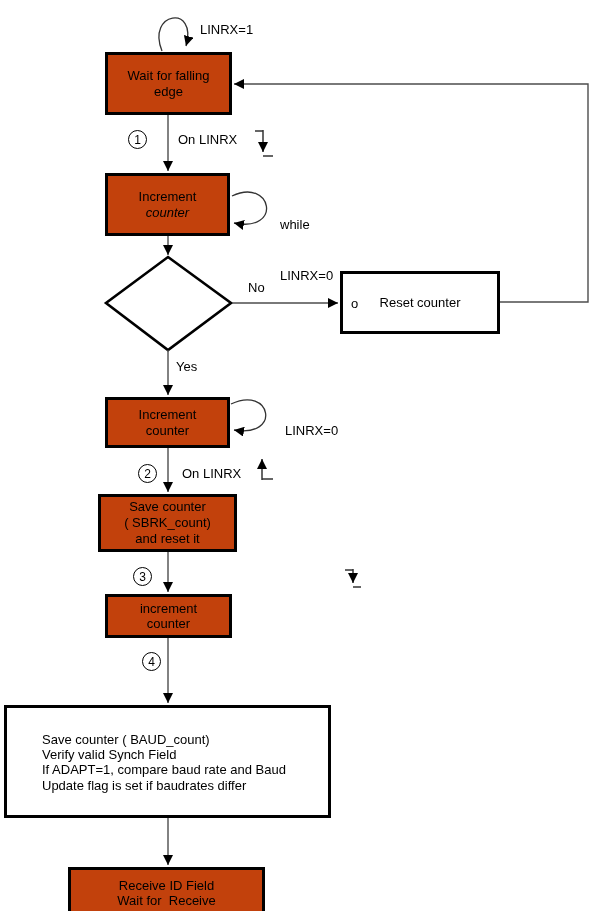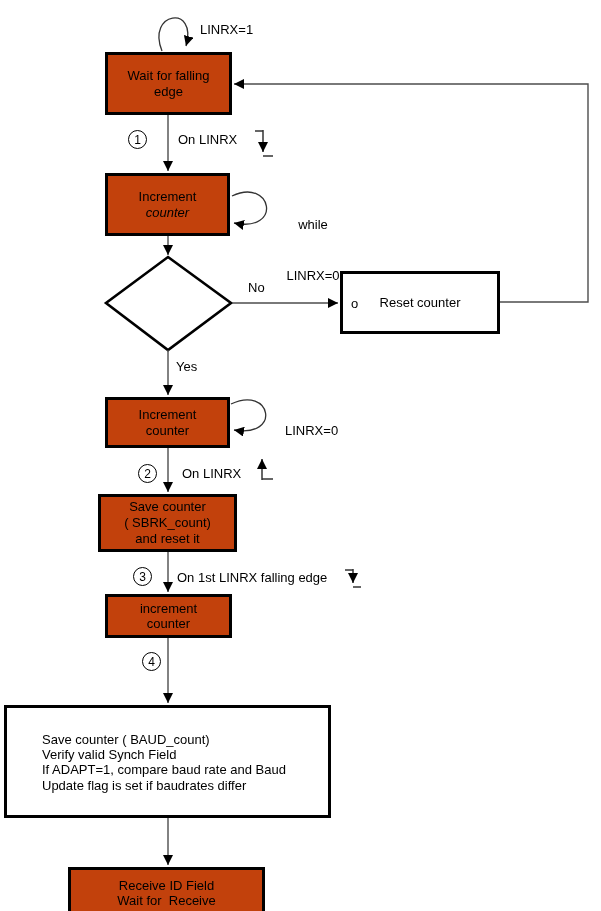--- a/index.html
+++ b/index.html
@@ -11,21 +11,21 @@
   }
   svg.wires { position:absolute; left:0; top:0; width:601px; height:911px; }
   .box {
     position:absolute; border:3px solid #000; background:#c2410c;
     display:flex; flex-direction:column; align-items:center; justify-content:center;
     text-align:center; font-size:13px; line-height:16px;
   }
   .box .ln { white-space:pre; }
   .box .it { font-style:italic; }
   .lbl { position:absolute; font-size:13px; line-height:15px; white-space:pre; }
-  .lbl-center { text-align:center; line-height:17px; }
+  .lbl-center { text-align:left; line-height:17px; }
   .circ {
     position:absolute; width:19px; height:19px; border:1.6px solid #000;
     border-radius:50%; background:#fff;
     display:flex; align-items:center; justify-content:center;
     font-size:12px; line-height:12px;
   }
   .diamond-text {
     position:absolute; left:106px; top:284px; width:125px;
     text-align:center; font-size:13.5px; line-height:18px; white-space:pre;
   }
@@ -156,17 +156,16 @@
   <div class="lbl" style="left:248px; top:280px;">No</div>
 
   <div class="lbl" style="left:176px; top:359px;">Yes</div>
 
   <div class="lbl" style="left:285px; top:423px;">LINRX=0</div>
 
   <div class="circ" style="left:138px; top:464px;">2</div>
   <div class="lbl" style="left:182px; top:466px;">On LINRX</div>
 
   <div class="circ" style="left:133px; top:567px;">3</div>
-  <div class="lbl" style="left:177px; top:570px;">On 1st LINRX falling edge</div>
 
   <div class="circ" style="left:142px; top:652px;">4</div>
 
 </div>
 
 </body></html>

